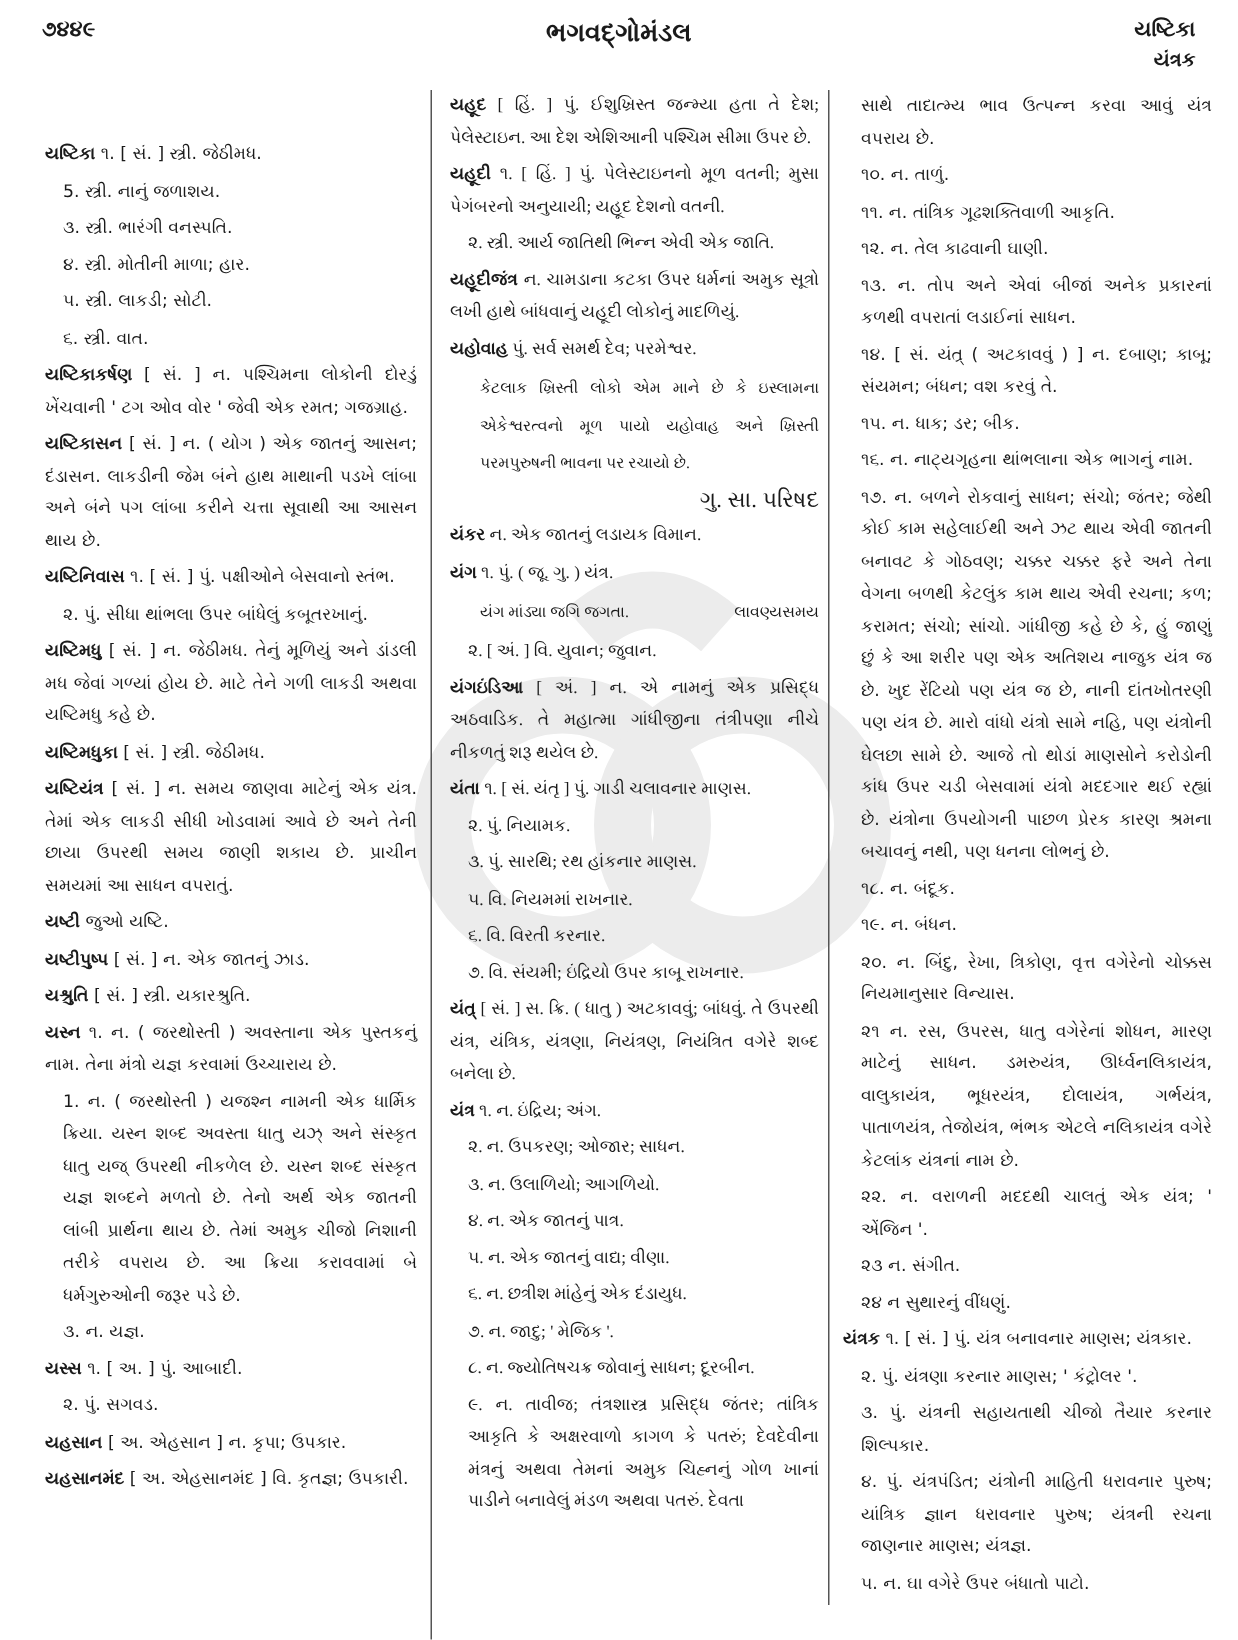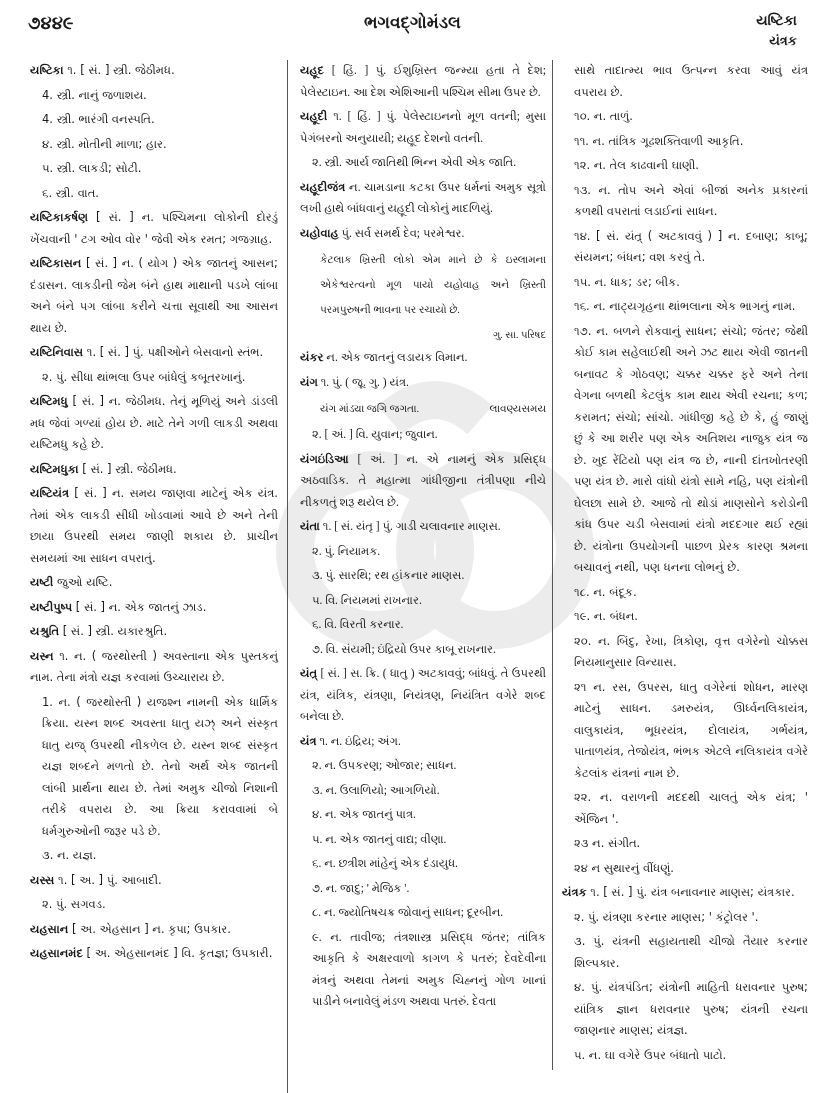--- a/index.html
+++ b/index.html
@@ -1,35 +1,35 @@
 <!DOCTYPE html>
 <html><head>
 <meta charset="utf-8">
 <style>
   html, body { margin:0; padding:0; background:#ffffff; }
   body { width:825px; height:1093px; position:relative; overflow:hidden;
          font-family:"DejaVu Sans", sans-serif; color:#1a1a1a; }
   .header { position:absolute; left:0; top:0; width:825px; height:52px; }
-  .page-num { position:absolute; left:28px; top:12px; font-size:18px; font-weight:bold; }
+  .page-num { position:absolute; left:28px; top:12px; font-size:14px; font-weight:bold; }
   .running-title { position:absolute; left:0; width:825px; top:12px; text-align:center; font-size:17px; font-weight:bold; }
   .guide-top { position:absolute; right:28px; top:12px; font-size:14px; font-weight:bold; }
   .guide-bottom { position:absolute; right:28px; top:33px; font-size:13px; font-weight:bold; }
   .watermark { position:absolute; left:270px; top:360px; width:330px; height:330px; pointer-events:none; }
   .col { position:absolute; top:60px; font-size:11.5px; line-height:21.5px; }
-  .col1 { left:30px; width:248px; }
+  .col1 { left:30px; width:248px;margin-top:32px; }
   .col2 { left:300px; width:246px;font-family:Liberation Serif, serif; }
   .col3 { left:562px; width:246px; }
   .rule { position:absolute; top:60px; width:1px; background:#555; }
   .rule1 { left:287px; height:1035px; }
   .rule2 { left:552px; height:1010px; }
   .entry { margin:0 0 3px 0; text-align:justify; }
   .sense { padding-left:12px; text-indent:0; }
   .hw { font-weight:bold; }
   .quote { font-size:10.5px; padding-left:20px; line-height:25px; }
-  .cite { font-size:10px; text-align:right; line-height:19px; }
+  .cite { font-size:15px; text-align:right; line-height:19px; }
   .cont { padding-left:12px; }
 </style>
 </head>
 <body>
 
 <div class="header">
   <span class="page-num">૭૪૪૯</span>
   <span class="running-title">ભગવદ્ગોમંડલ</span>
   <span class="guide-top">યષ્ટિકા</span>
   <span class="guide-bottom">યંત્રક</span>
@@ -41,22 +41,22 @@
     <circle cx="225" cy="190" r="80"></circle>
     <path d="M120 60 Q165 20 210 60"></path>
   </g>
 </svg>
 
 <div class="rule rule1"></div>
 <div class="rule rule2"></div>
 
 <div class="col col1">
     <div class="entry"><span class="hw">યષ્ટિકા</span><span> ૧. [ સં. ] સ્ત્રી. જેઠીમધ.</span></div>
-    <div class="entry sense">4. સ્ત્રી. નાનું જળાશય.</div>
-    <div class="entry sense">4. સ્ત્રી. ભારંગી વનસ્પતિ.</div>
+    <div class="entry sense">5. સ્ત્રી. નાનું જળાશય.</div>
+    <div class="entry sense">૩. સ્ત્રી. ભારંગી વનસ્પતિ.</div>
     <div class="entry sense">૪. સ્ત્રી. મોતીની માળા; હાર.</div>
     <div class="entry sense">૫. સ્ત્રી. લાકડી; સોટી.</div>
     <div class="entry sense">૬. સ્ત્રી. વાત.</div>
     <div class="entry"><span class="hw">યષ્ટિકાકર્ષણ</span><span> [ સં. ] ન. પશ્ચિમના લોકોની દોરડું ખેંચવાની ' ટગ ઓવ વોર ' જેવી એક રમત; ગજગ્રાહ.</span></div>
     <div class="entry"><span class="hw">યષ્ટિકાસન</span><span> [ સં. ] ન. ( યોગ ) એક જાતનું આસન; દંડાસન. લાકડીની જેમ બંને હાથ માથાની પડખે લાંબા અને બંને પગ લાંબા કરીને ચત્તા સૂવાથી આ આસન થાય છે.</span></div>
     <div class="entry"><span class="hw">યષ્ટિનિવાસ</span><span> ૧. [ સં. ] પું. પક્ષીઓને બેસવાનો સ્તંભ.</span></div>
     <div class="entry sense">૨. પું. સીધા થાંભલા ઉપર બાંધેલું કબૂતરખાનું.</div>
     <div class="entry"><span class="hw">યષ્ટિમધુ</span><span> [ સં. ] ન. જેઠીમધ. તેનું મૂળિયું અને ડાંડલી મધ જેવાં ગળ્યાં હોય છે. માટે તેને ગળી લાકડી અથવા યષ્ટિમધુ કહે છે.</span></div>
     <div class="entry"><span class="hw">યષ્ટિમધુકા</span><span> [ સં. ] સ્ત્રી. જેઠીમધ.</span></div>
     <div class="entry"><span class="hw">યષ્ટિયંત્ર</span><span> [ સં. ] ન. સમય જાણવા માટેનું એક યંત્ર. તેમાં એક લાકડી સીધી ખોડવામાં આવે છે અને તેની છાયા ઉપરથી સમય જાણી શકાય છે. પ્રાચીન સમયમાં આ સાધન વપરાતું.</span></div>

